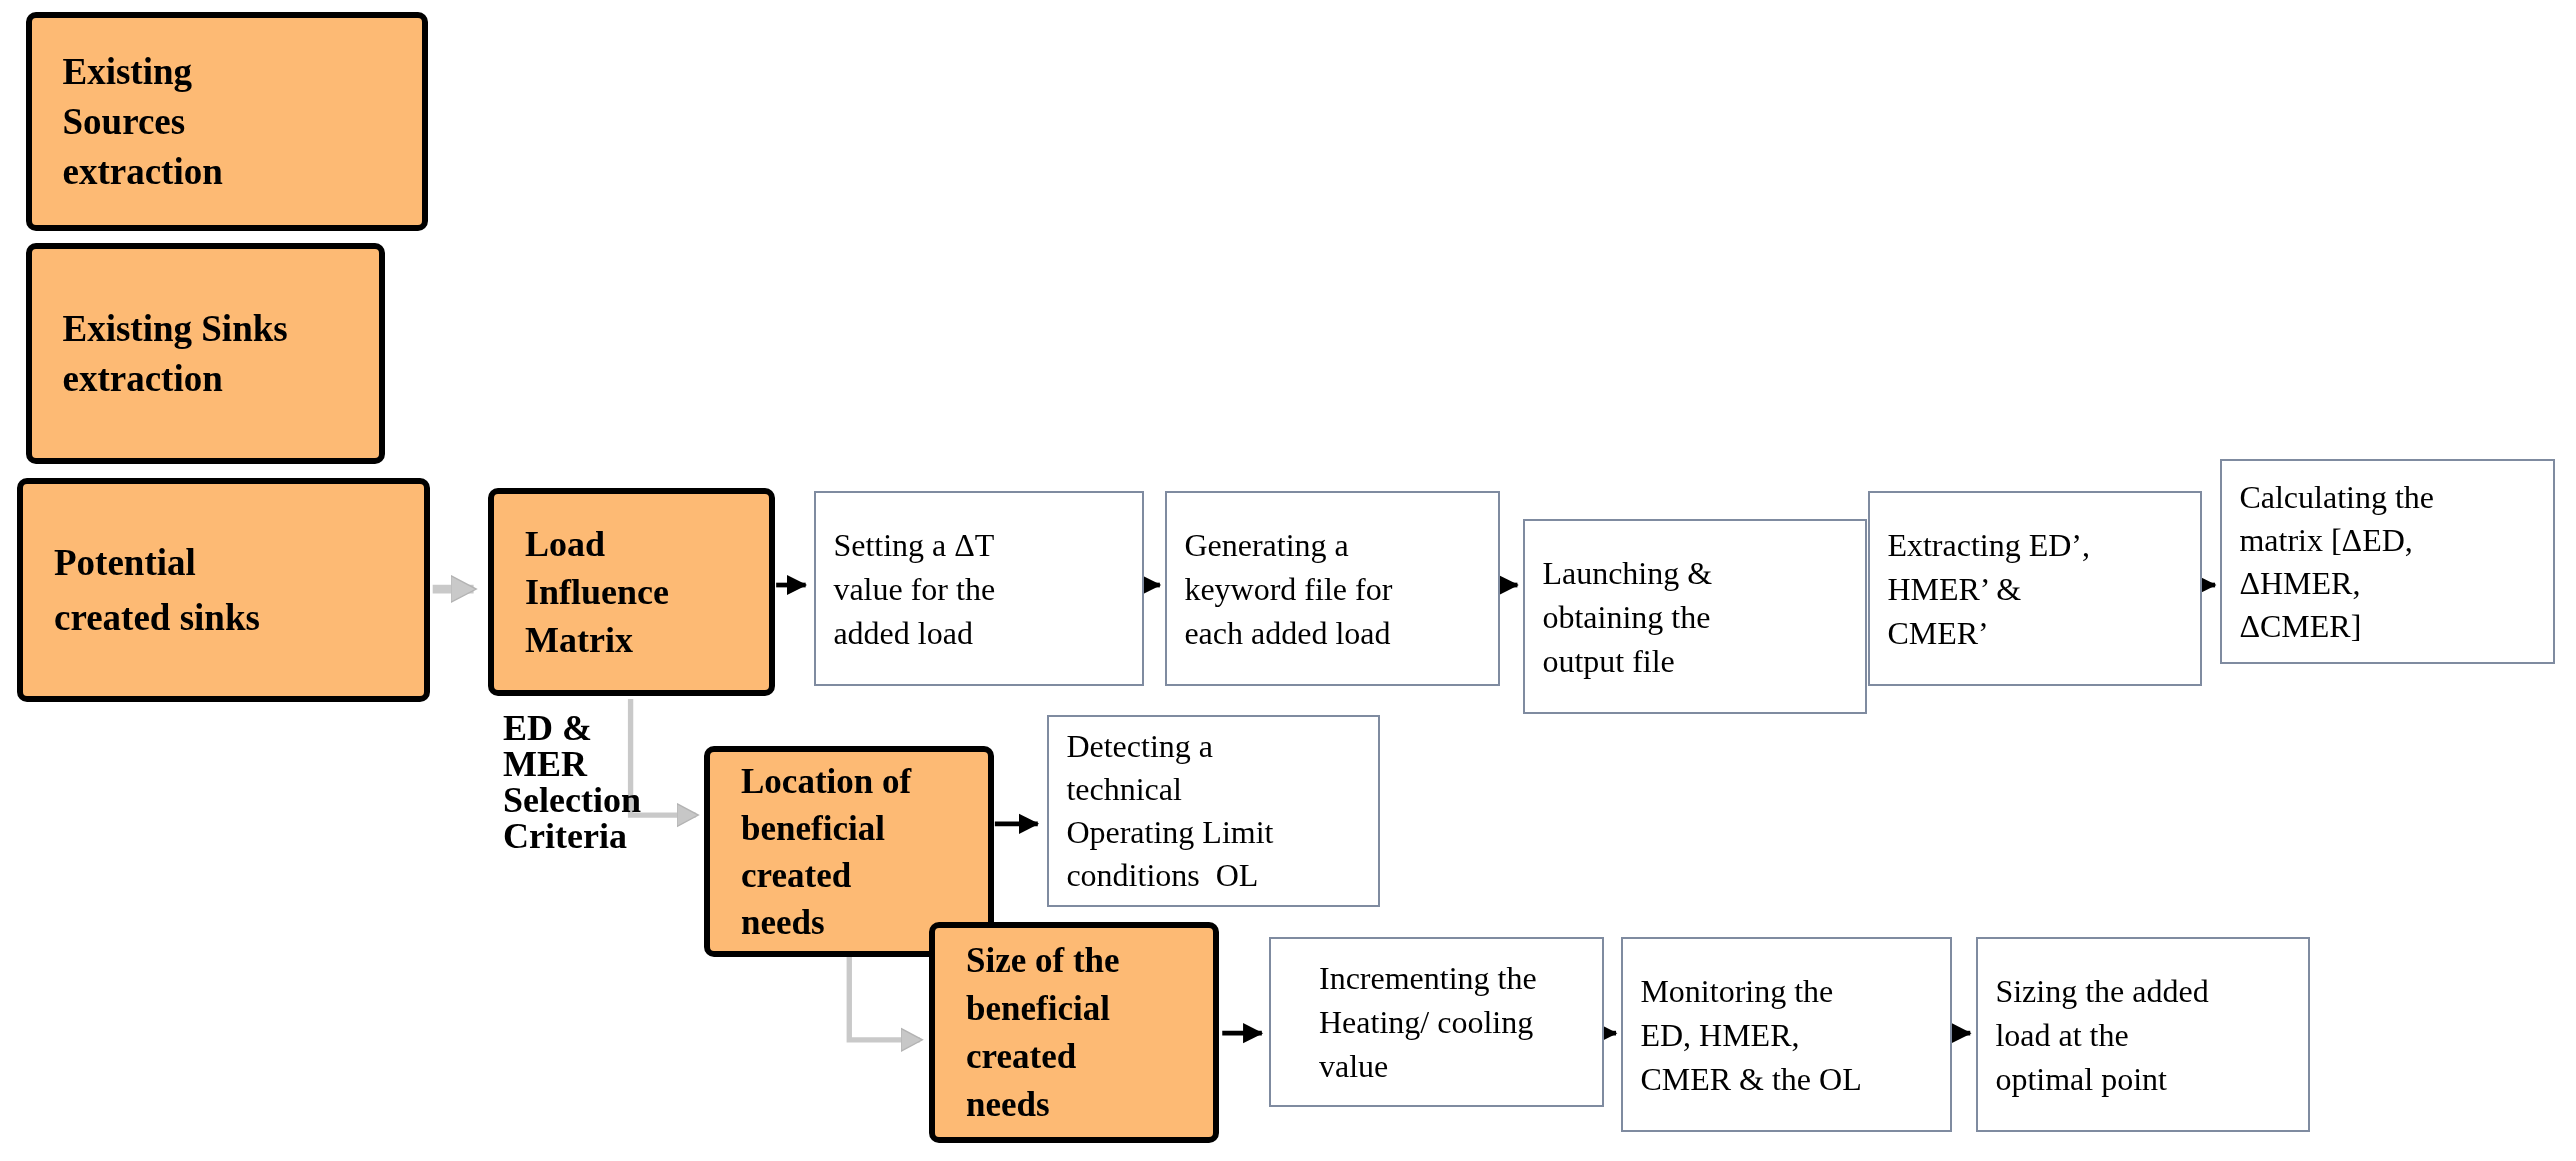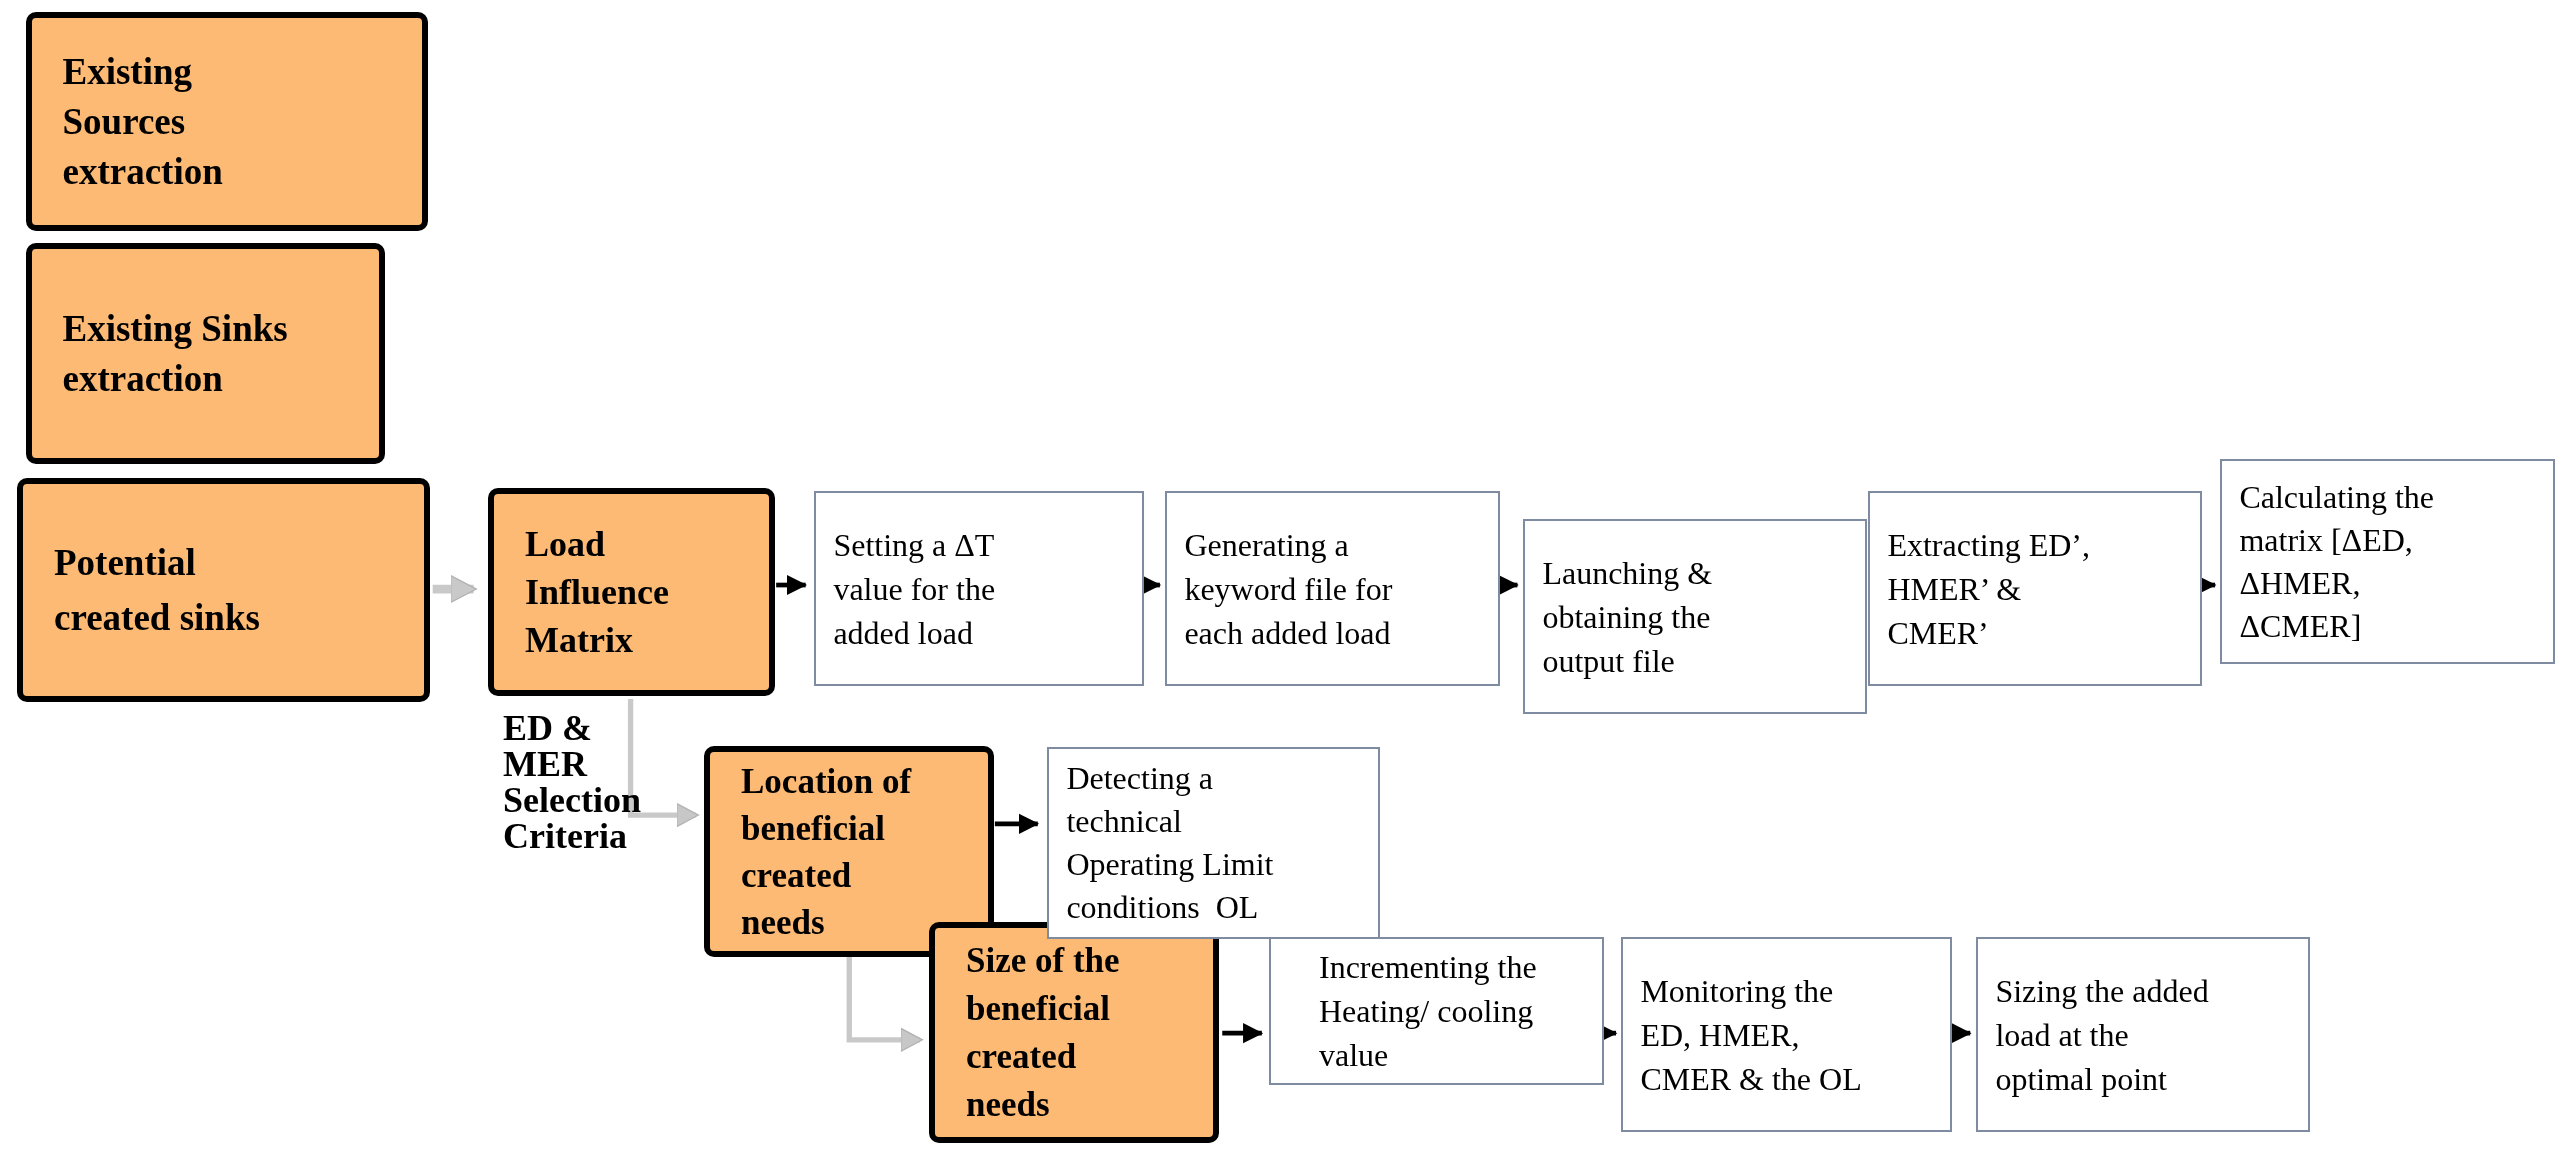--- a/index.html
+++ b/index.html
@@ -126,28 +126,28 @@
 CMER’</span>
   </div>
 
   <div class="pnode" style="left:2220px; top:459px; width:335px; height:205px; line-height:43px;">
     <span class="label">Calculating the
 matrix [ΔED,
 ΔHMER,
 ΔCMER]</span>
   </div>
 
-  <div class="pnode" style="left:1047px; top:715px; width:333px; height:192px; line-height:43px;margin-top:32px;">
+  <div class="pnode" style="left:1047px; top:715px; width:333px; height:192px; line-height:43px;">
     <span class="label">Detecting a
 technical
 Operating Limit
 conditions  OL</span>
   </div>
 
-  <div class="pnode" style="left:1269px; top:937px; width:335px; height:148px;padding-left:48px;">
+  <div class="pnode" style="left:1269px; top:937px; width:335px; height:170px;padding-left:48px;">
     <span class="label">Incrementing the
 Heating/ cooling
 value</span>
   </div>
 
   <div class="pnode" style="left:1976px; top:937px; width:334px; height:195px;">
     <span class="label">Sizing the added
 load at the
 optimal point</span>
   </div>

